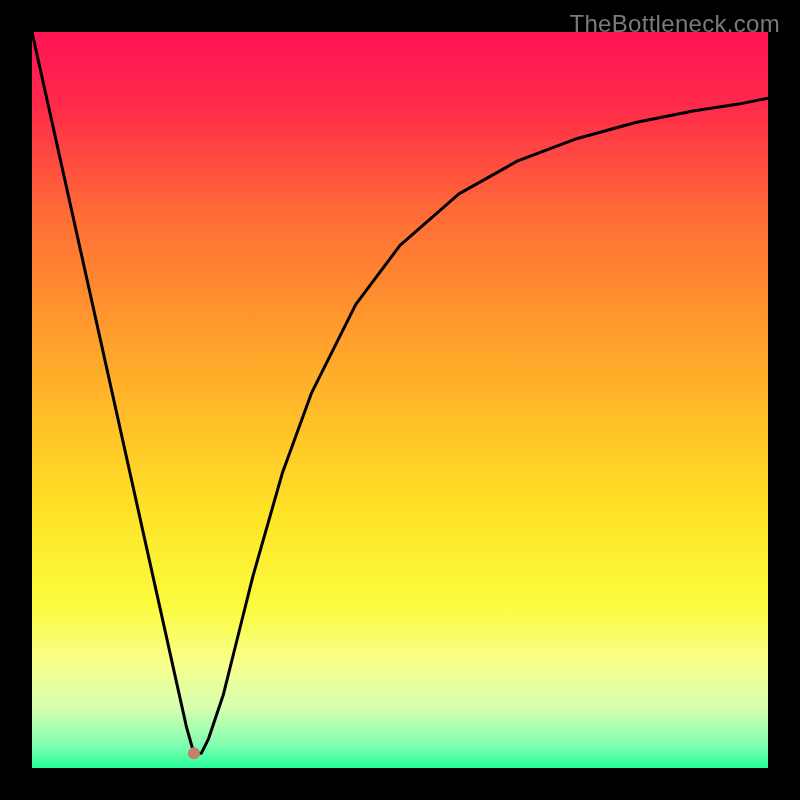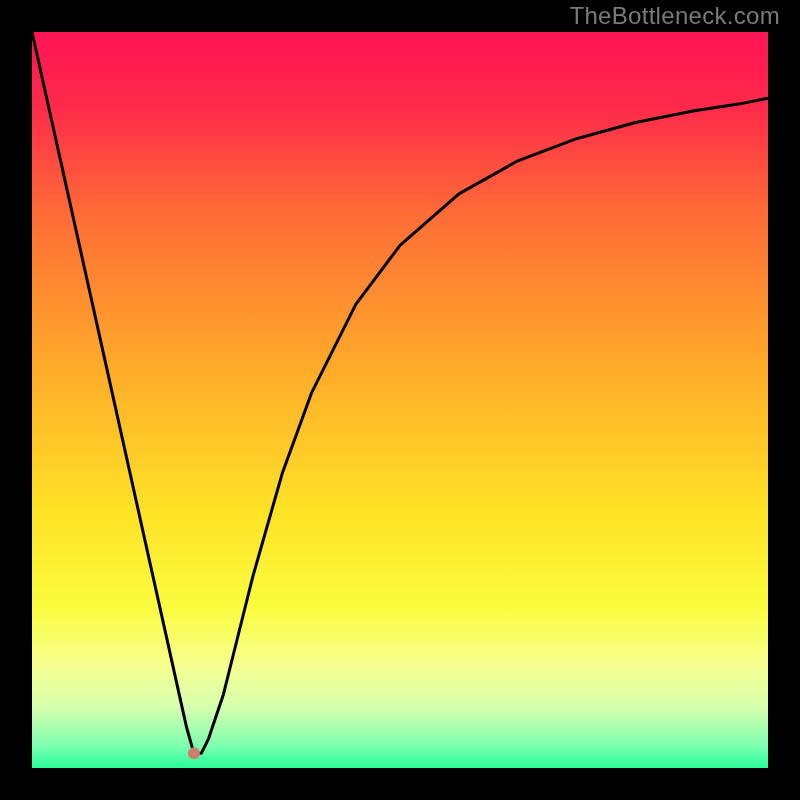--- a/index.html
+++ b/index.html
@@ -28,21 +28,21 @@
     position: absolute;
     left: 32px;
     top: 32px;
     width: 736px;
     height: 736px;
     z-index: 2;
     pointer-events: none;
   }
   .watermark {
     position: absolute;
-    top: 2px;
+    top: 10px;
     right: 20px;
     color: #7a7a7a;
     font-size: 24px;
     font-weight: 400;
     letter-spacing: 0.3px;
     z-index: 3;
     user-select: none;
   }
 </style>
 </head>

